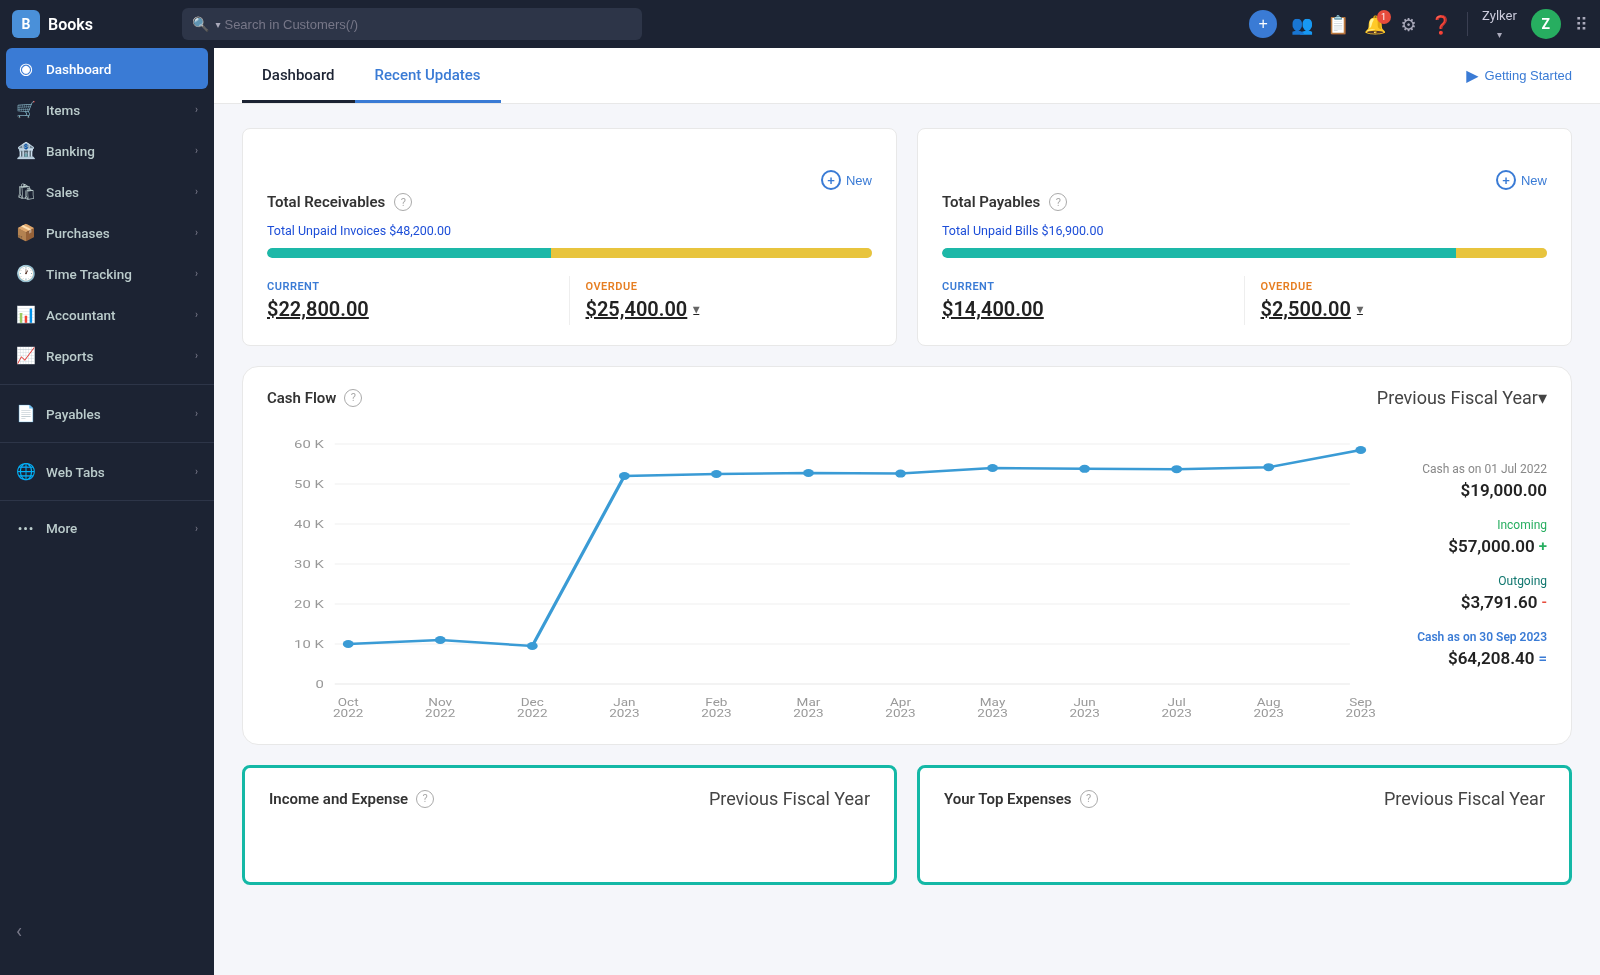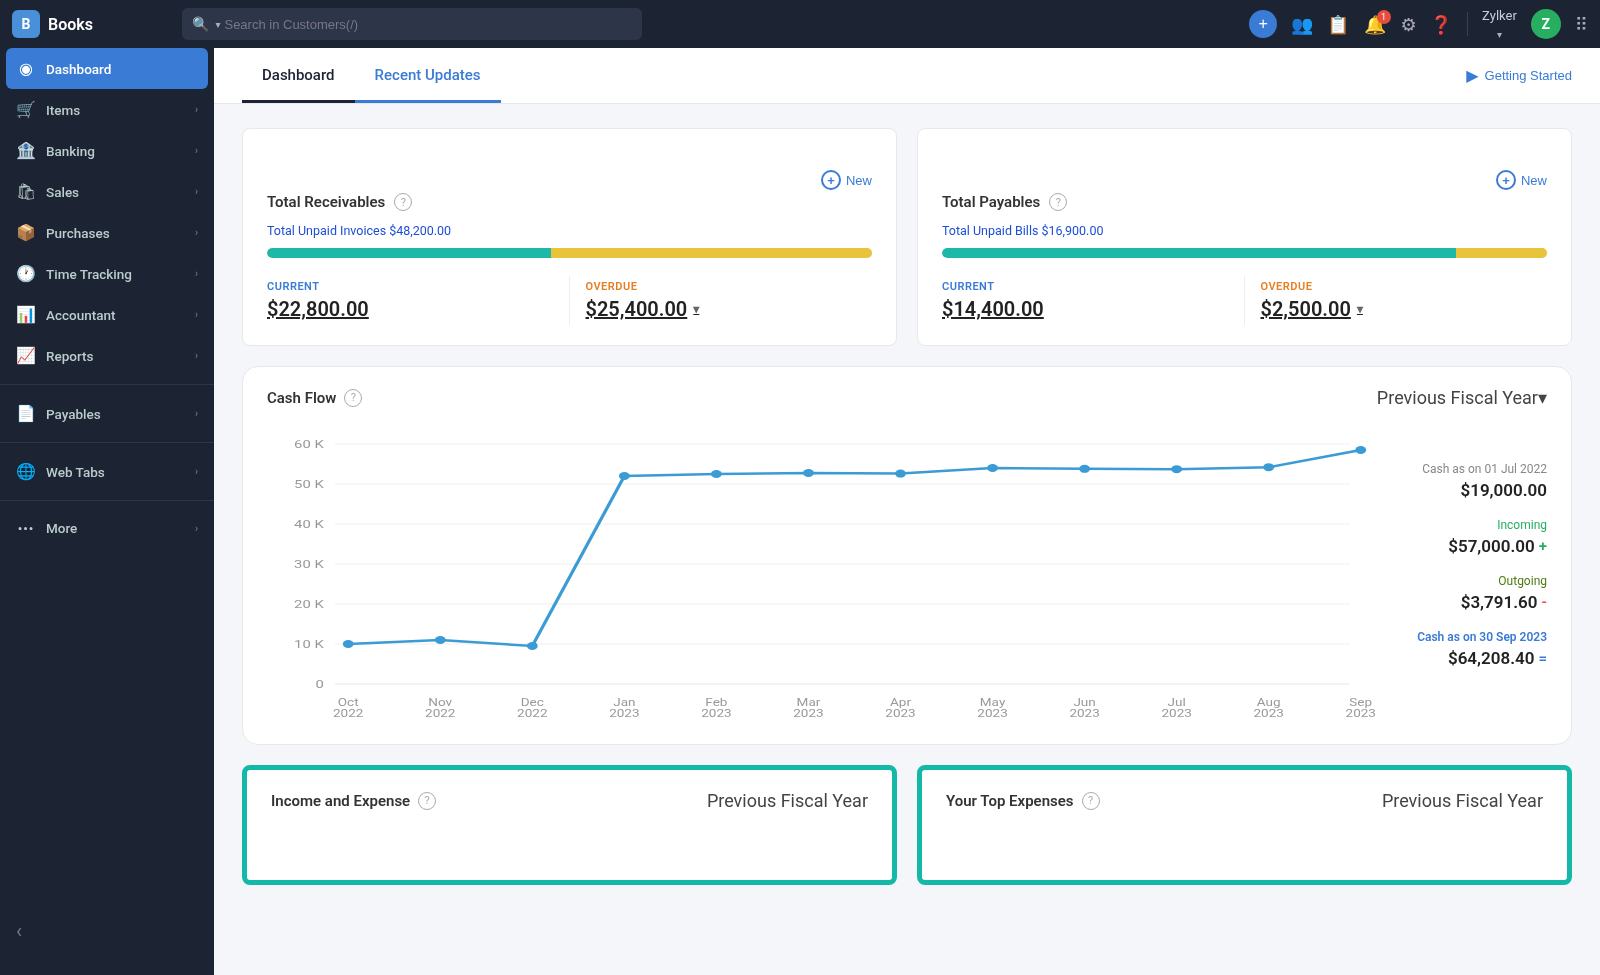--- a/index.html
+++ b/index.html
@@ -188,33 +188,33 @@
     }
     .cashflow-body { display: flex; gap: 0; }
     .cashflow-chart-area { flex: 1; position: relative; height: 300px; }
     .cashflow-sidebar {
       width: 170px; flex-shrink: 0; padding-left: 20px;
       display: flex; flex-direction: column; gap: 0; justify-content: center;
     }
     .cf-stat { margin-bottom: 18px; text-align: right; }
     .cf-stat-label { font-size: 12px; color: #888; margin-bottom: 4px; }
     .cf-stat-label.incoming { color: #27ae60; }
-    .cf-stat-label.outgoing { color: #4d7c0f; text-align: right; }
+    .cf-stat-label.outgoing { color: #0f766e; text-align: right; }
     .cf-stat-label.highlight { color: #3a7bd5; font-weight: 600; }
     .cf-stat-value { font-size: 17px; font-weight: 600; color: #222; display: flex; align-items: center; justify-content: flex-end; gap: 4px; }
     .cf-stat-value .plus { color: #27ae60; font-size: 15px; }
     .cf-stat-value .minus { color: #e74c3c; font-size: 15px; }
     .cf-stat-value .equals { color: #3a7bd5; font-size: 15px; }
 
     
     .bottom-cards-row {
       display: grid; grid-template-columns: 1fr 1fr; gap: 20px;
     }
     .bottom-card {
-      background: #fff; border-radius: 8px; border: 5px solid #14b8a6;
+      background: #fff; border-radius: 8px; border: 3px solid #14b8a6;
       padding: 20px 24px; min-height: 120px;
     }
     .bottom-card-header {
       display: flex; align-items: center; justify-content: space-between;
     }
     .bottom-card-title-row { display: flex; align-items: center; gap: 8px; }
     .bottom-card-title { font-size: 15px; font-weight: 600; color: #333; }
 
     
     .chart-svg { width: 100%; height: 100%; }

